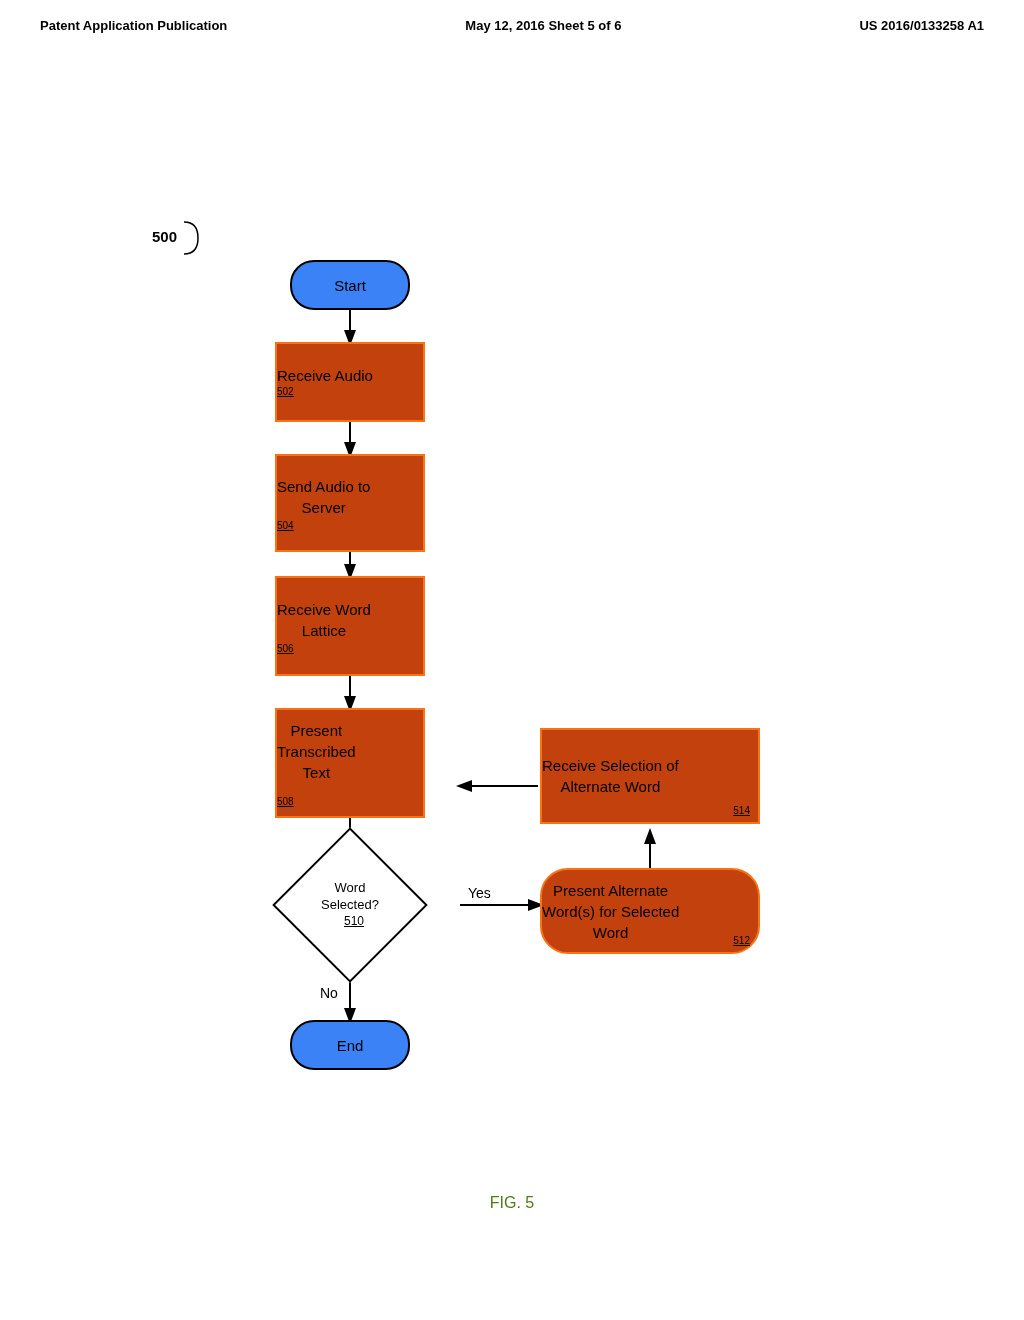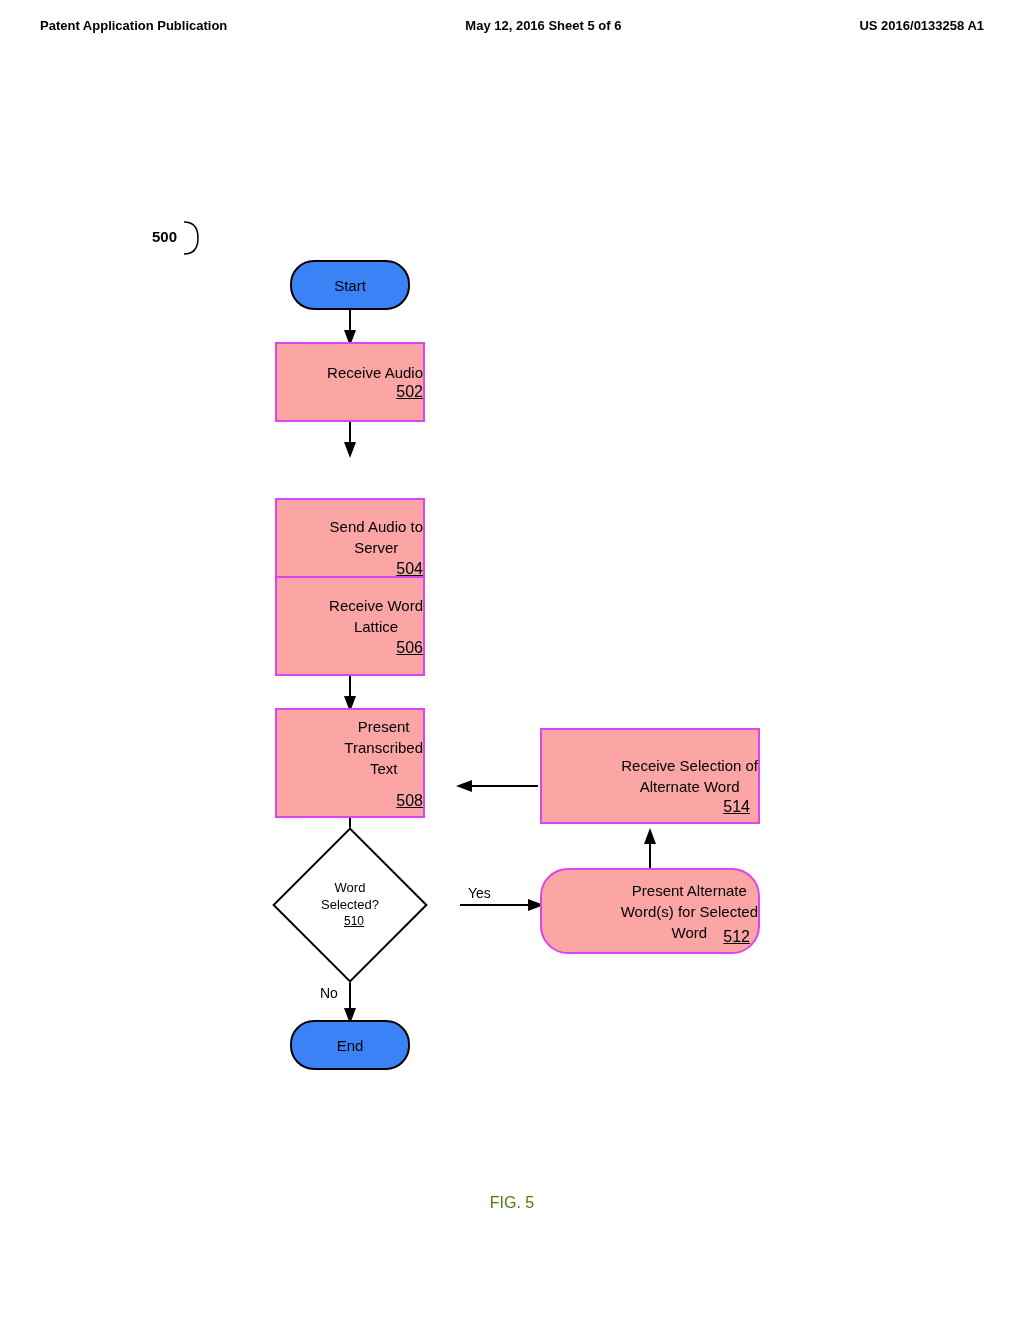--- a/index.html
+++ b/index.html
@@ -53,34 +53,34 @@
       align-items: center;
       justify-content: center;
       text-align: center;
       font-size: 15px;
       color: #000;
     }
 
     
     .node-rect {
       position: absolute;
-      border: 2px solid #d946ef;
-      background: #fca5a5;
-      display: flex;
-      align-items: flex-end;
+      border: 2px solid #f97316;
+      background: #c2410c;
+      display: flex;
+      align-items: flex-start;
       justify-content: center;
       text-align: center;
       font-size: 15px;
       color: #000;
       flex-direction: column;
     }
 
     .node-ref {
       text-decoration: underline;
-      font-size: 16px;
+      font-size: 10px;
       margin-top: 2px;
     }
 
     
     .node-diamond-wrap {
       position: absolute;
     }
     .node-diamond {
       width: 110px;
       height: 110px;
@@ -175,21 +175,21 @@
 
   <div class="node-rounded" style="left:290px; top:180px; width:120px; height:50px;">
     <span>Start</span>
   </div>
 
   <div class="node-rect" style="left:275px; top:262px; width:150px; height:80px;">
     <span>Receive Audio</span>
     <span class="node-ref">502</span>
   </div>
 
-  <div class="node-rect" style="left:275px; top:374px; width:150px; height:98px;margin-top:44px;">
+  <div class="node-rect" style="left:275px; top:374px; width:150px; height:98px;">
     <div style="text-align:center; line-height:1.4;">
       <span>Send Audio to</span><br>
       <span>Server</span>
     </div>
     <span class="node-ref">504</span>
   </div>
 
   <div class="node-rect" style="left:275px; top:496px; width:150px; height:100px;">
     <div style="text-align:center; line-height:1.4;">
       <span>Receive Word</span><br>

